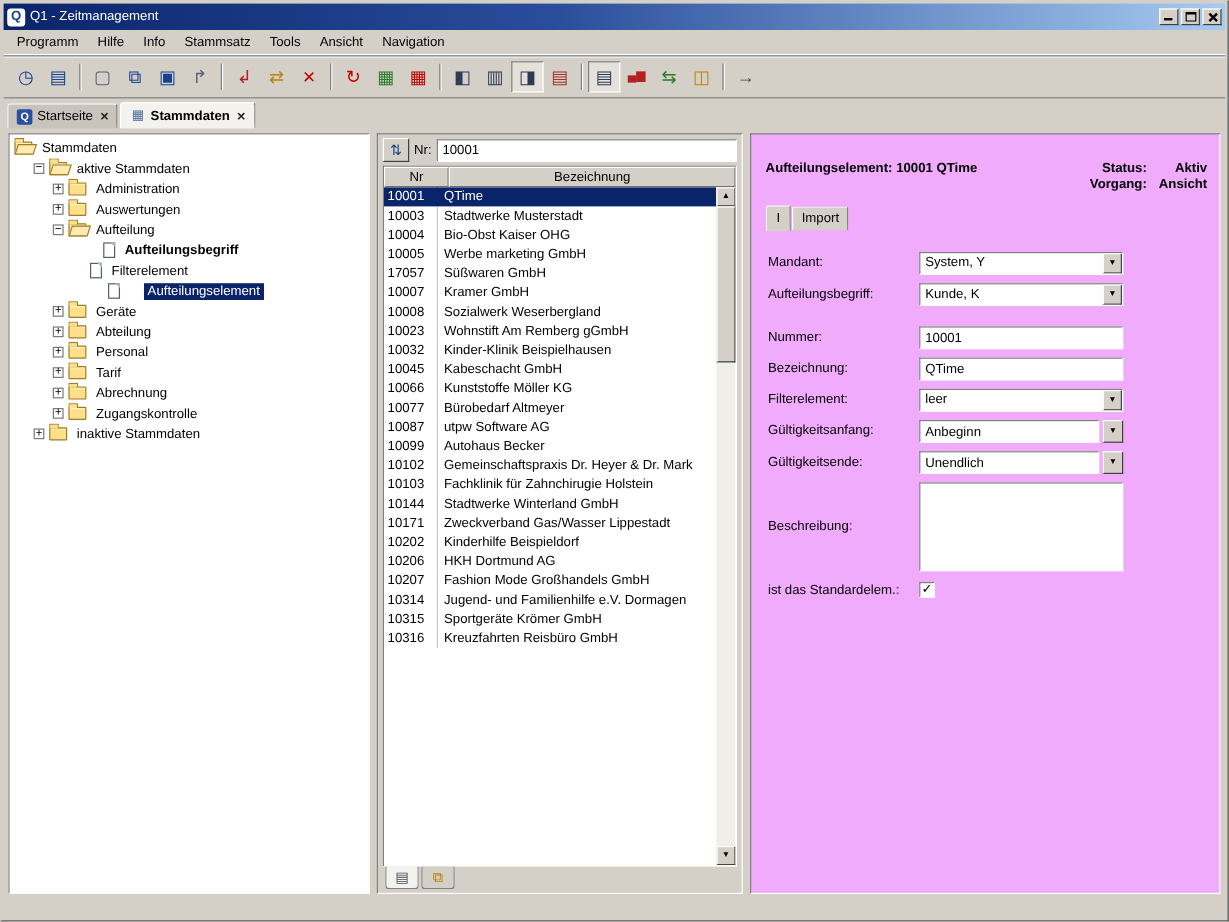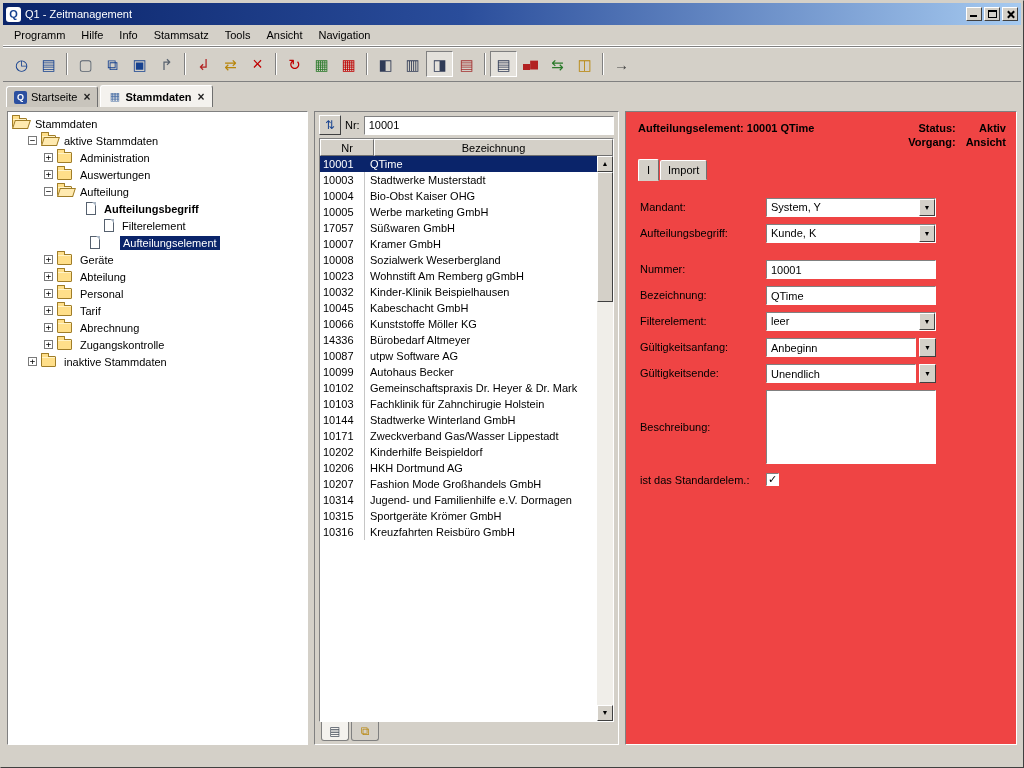--- a/index.html
+++ b/index.html
@@ -39,21 +39,21 @@
   .tab-icon{width:13px;height:13px;flex:none;text-align:center;font-size:11px;line-height:13px}
   .tab-icon.chip{background:#2b4fa0;color:#fff;border-radius:2px;font-size:9px;font-weight:bold}
   .tab-close{font-size:12px;line-height:10px;color:#222;font-weight:bold;margin-left:2px}
   .tab-close::before{content:'×'}
 
   
   .content{display:flex;height:658px;padding:4px 4px 20px 4px}
   .sunken{border:1px solid;border-color:#808080 #fff #fff #808080}
   .tree-panel{width:301px;background:#fff;overflow:hidden;padding:3px 1px}
   .list-panel{width:305px;margin-left:6px;background:#d4d0c8;display:flex;flex-direction:column}
-  .detail-panel{flex:1;margin-left:6px;background:#ef4444;padding:6px 10px;overflow:hidden}
+  .detail-panel{flex:1;margin-left:6px;background:#f0abfc;padding:18px 10px;overflow:hidden}
 
   
   .tree-row{height:17px;display:flex;align-items:center;white-space:nowrap}
   .expander{width:9px;height:9px;border:1px solid #7a7a7a;background:#fff;font-size:9px;line-height:7px;text-align:center;margin-right:4px;flex:none;font-family:"DejaVu Sans Mono",monospace}
   .expander-spacer{width:13px;flex:none}
   .node-icon{flex:none;margin-right:5px}
   .folder,.folder-open{width:15px;height:11px;position:relative;background:#ffdf8a;border:1px solid #a07d28;border-radius:1px;box-shadow:inset 0 1px 0 #fff3c8}
   .folder::before,.folder-open::before{content:'';position:absolute;top:-4px;left:-1px;width:6px;height:3px;background:#ffdf8a;border:1px solid #a07d28;border-bottom:none;border-radius:1px 1px 0 0}
   .folder-open::after{content:'';position:absolute;left:-1px;bottom:-1px;width:14px;height:7px;background:#ffeab0;border:1px solid #a07d28;transform:skewX(-18deg);transform-origin:bottom left}
   .doc{width:10px;height:13px;background:#fff;border:1px solid #55606e;position:relative;margin-left:2px}
@@ -254,21 +254,21 @@
           <div class="tree-row" style="padding-left: 35px;">
             <span class="expander">−</span>
             <span class="node-icon folder-open"></span>
             <span class="tree-label">Aufteilung</span>
           </div>
           <div class="tree-row" style="padding-left: 62px; font-weight: bold;">
             <span class="expander-spacer"></span>
             <span class="node-icon doc"></span>
             <span class="tree-label">Aufteilungsbegriff</span>
           </div>
-          <div class="tree-row" style="padding-left: 80px;">
+          <div class="tree-row" style="padding-left: 51px;">
             <span class="expander-spacer"></span>
             <span class="node-icon doc"></span>
             <span class="tree-label">Filterelement</span>
           </div>
           <div class="tree-row" style="padding-left: 51px; gap: 15px;">
             <span class="expander-spacer"></span>
             <span class="node-icon doc"></span>
             <span class="tree-label selected">Aufteilungselement</span>
           </div>
           <div class="tree-row" style="padding-left: 35px;">
@@ -362,21 +362,21 @@
               </div>
               <div class="grow">
                 <span class="gc-nr">10045</span>
                 <span class="gc-bez">Kabeschacht GmbH</span>
               </div>
               <div class="grow">
                 <span class="gc-nr">10066</span>
                 <span class="gc-bez">Kunststoffe Möller KG</span>
               </div>
               <div class="grow">
-                <span class="gc-nr">14336</span>
+                <span class="gc-nr">10077</span>
                 <span class="gc-bez">Bürobedarf Altmeyer</span>
               </div>
               <div class="grow">
                 <span class="gc-nr">10087</span>
                 <span class="gc-bez">utpw Software AG</span>
               </div>
               <div class="grow">
                 <span class="gc-nr">10099</span>
                 <span class="gc-bez">Autohaus Becker</span>
               </div>

